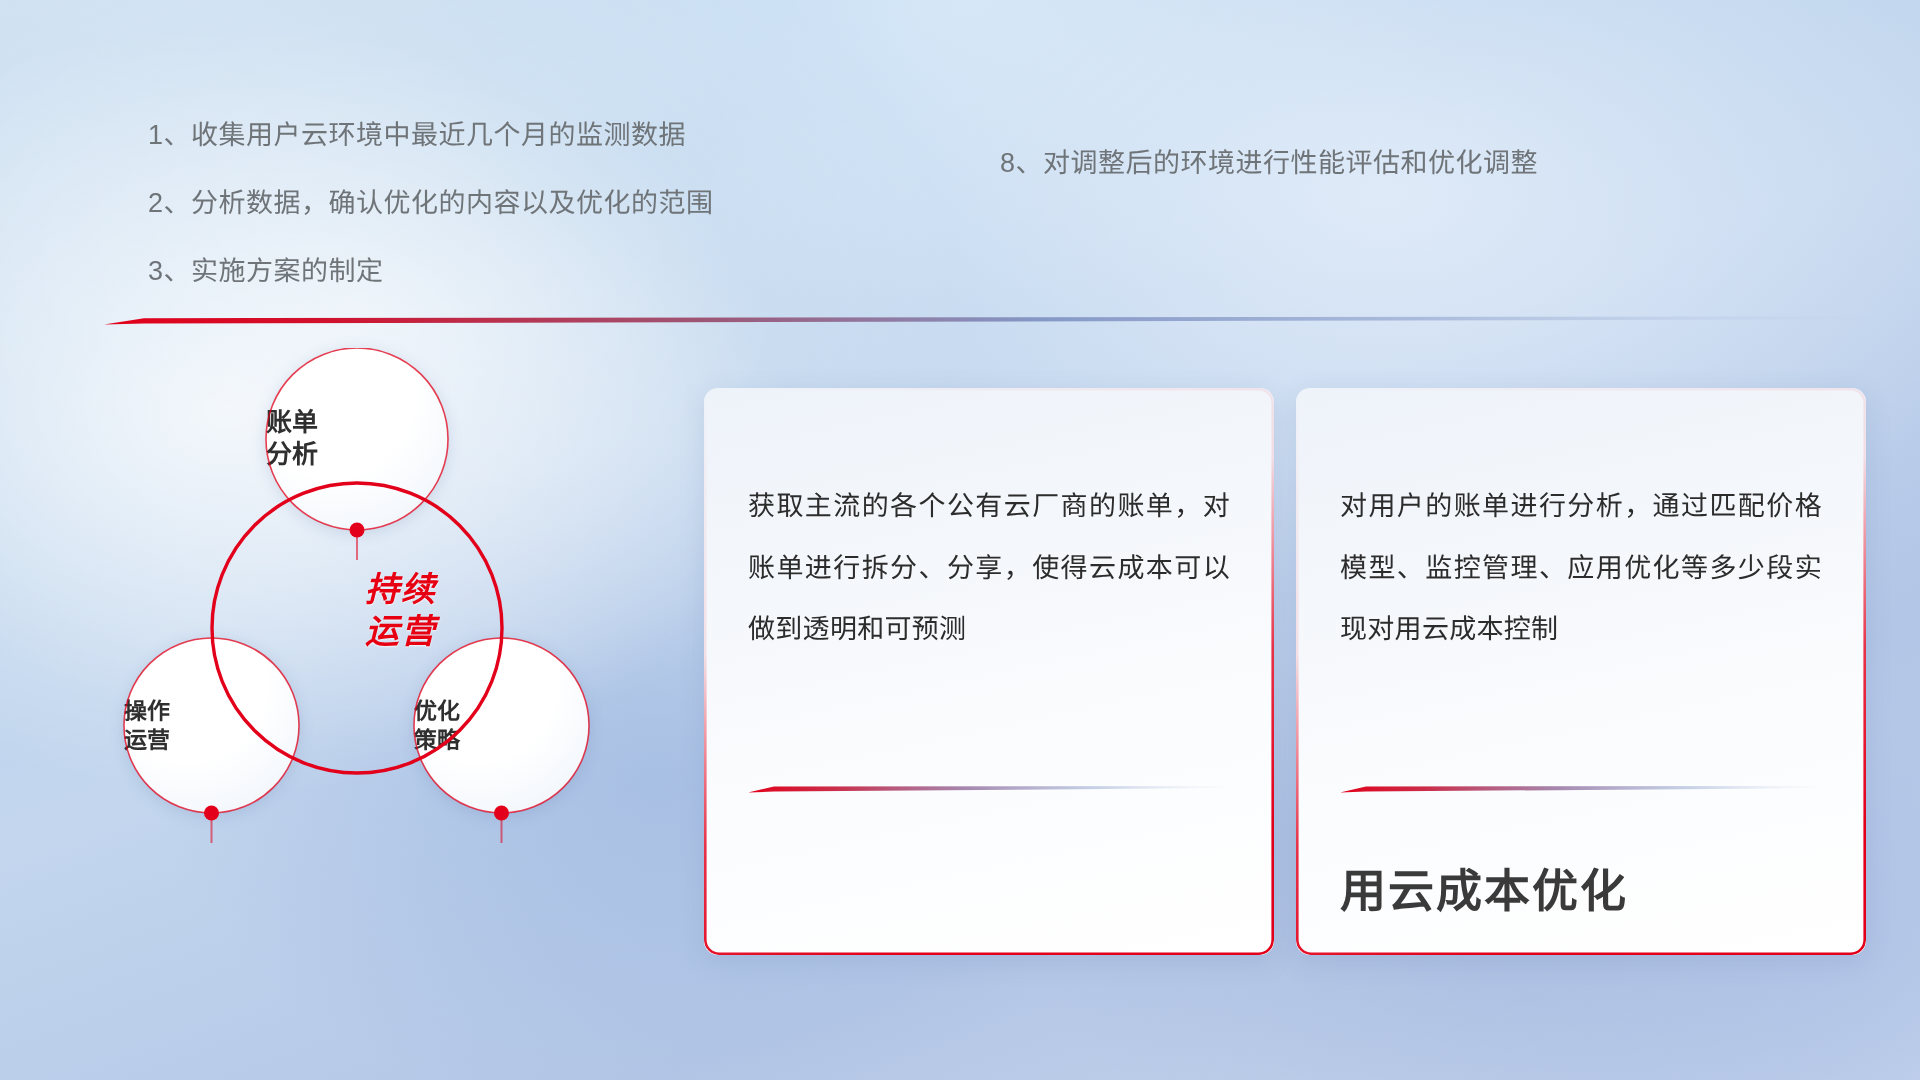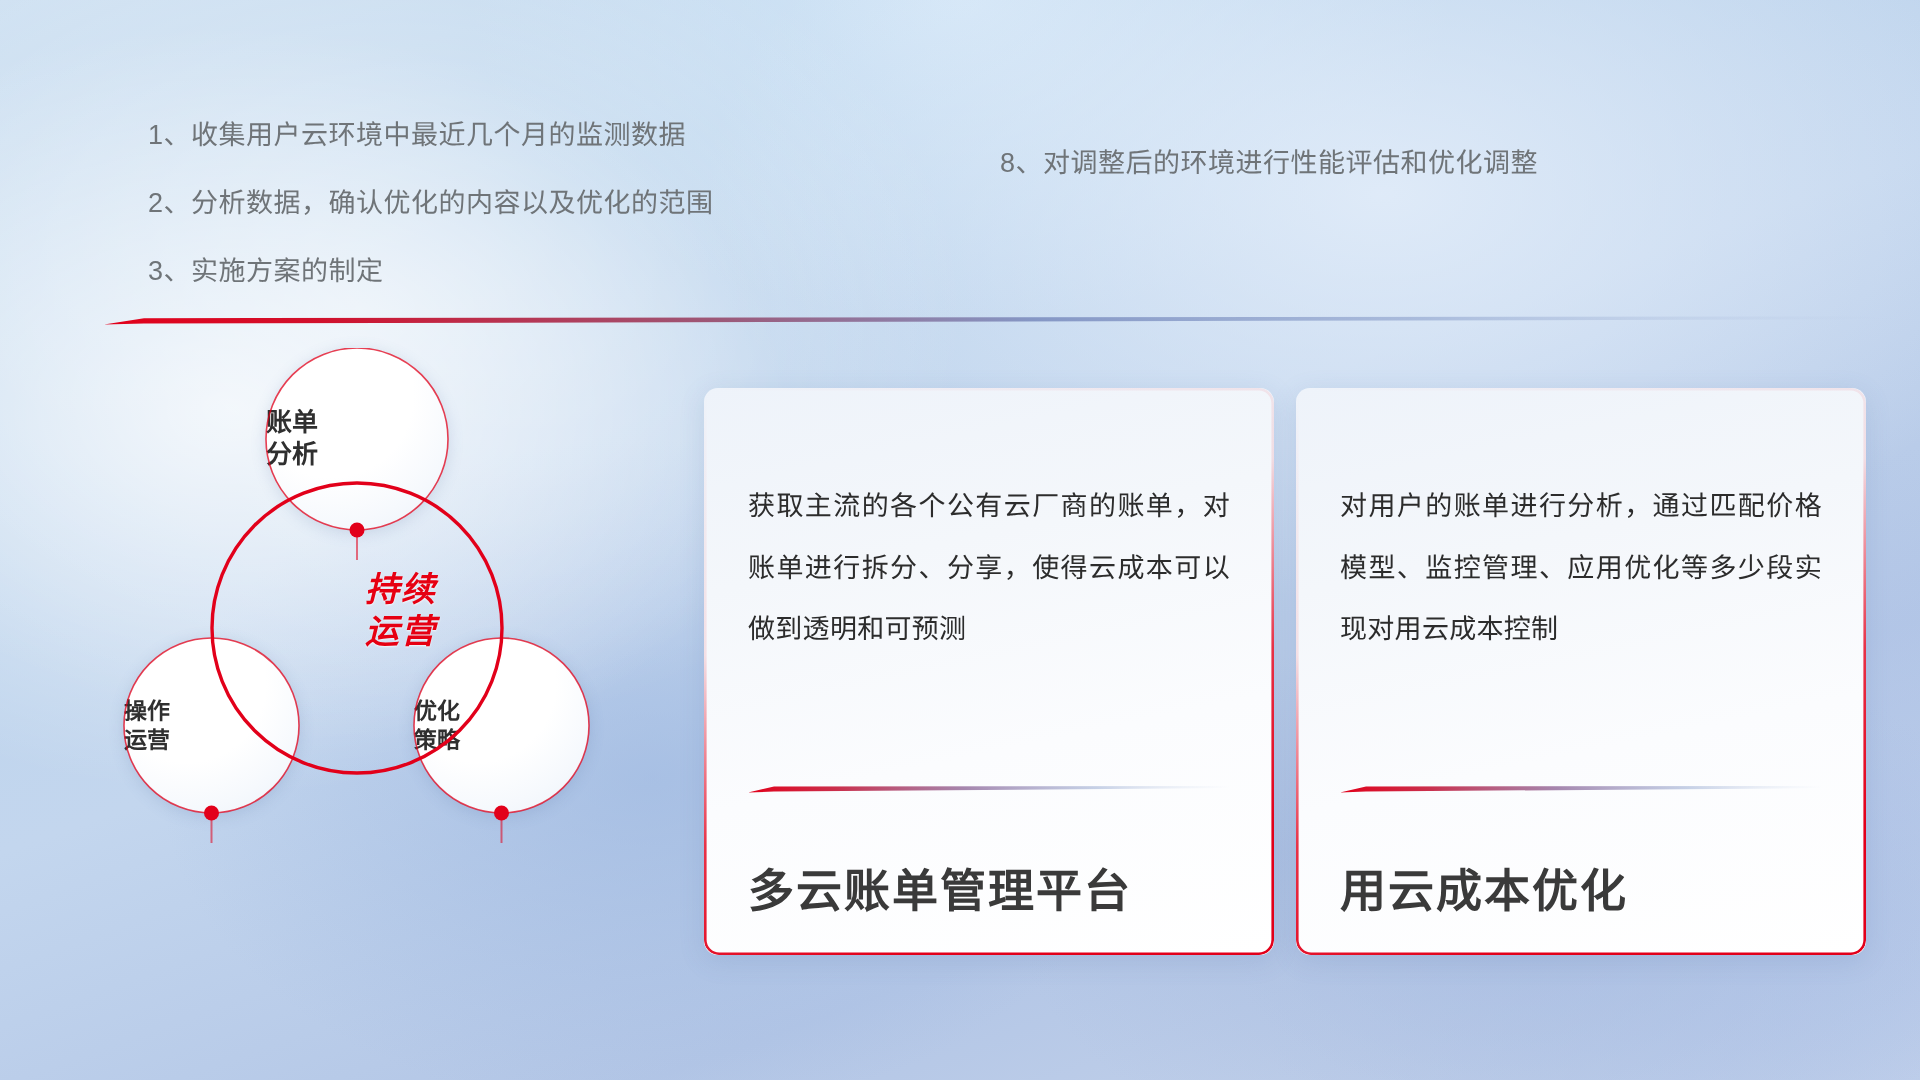--- a/index.html
+++ b/index.html
@@ -243,21 +243,20 @@
             <stop offset="0.18" stop-color="#c82341" stop-opacity="0.95"></stop>
             <stop offset="0.45" stop-color="#90699a" stop-opacity="0.8"></stop>
             <stop offset="0.72" stop-color="#8fa3cd" stop-opacity="0.5"></stop>
             <stop offset="1" stop-color="#c3d1e8" stop-opacity="0"></stop>
           </linearGradient>
         </defs>
         <path d="M0,7.4 L26,1.6 L482,0.9 L482,3.1 L26,6.6 Z" fill="url(#ruleGrad1)"></path>
       </svg>
     </div>
 
-    <div class="card-title">多云账单管理平台</div>
   </div>
 
   <div class="card" id="card-2">
     <svg class="card-outline" viewBox="0 0 570 567" preserveAspectRatio="none">
       <defs>
         <linearGradient id="cardEdge2" x1="0" y1="0" x2="0.35" y2="1">
           <stop offset="0" stop-color="#e2001a" stop-opacity="0"></stop>
           <stop offset="0.42" stop-color="#e2001a" stop-opacity="0.1"></stop>
           <stop offset="0.72" stop-color="#e2001a" stop-opacity="0.8"></stop>
           <stop offset="1" stop-color="#e2001a" stop-opacity="1"></stop>

